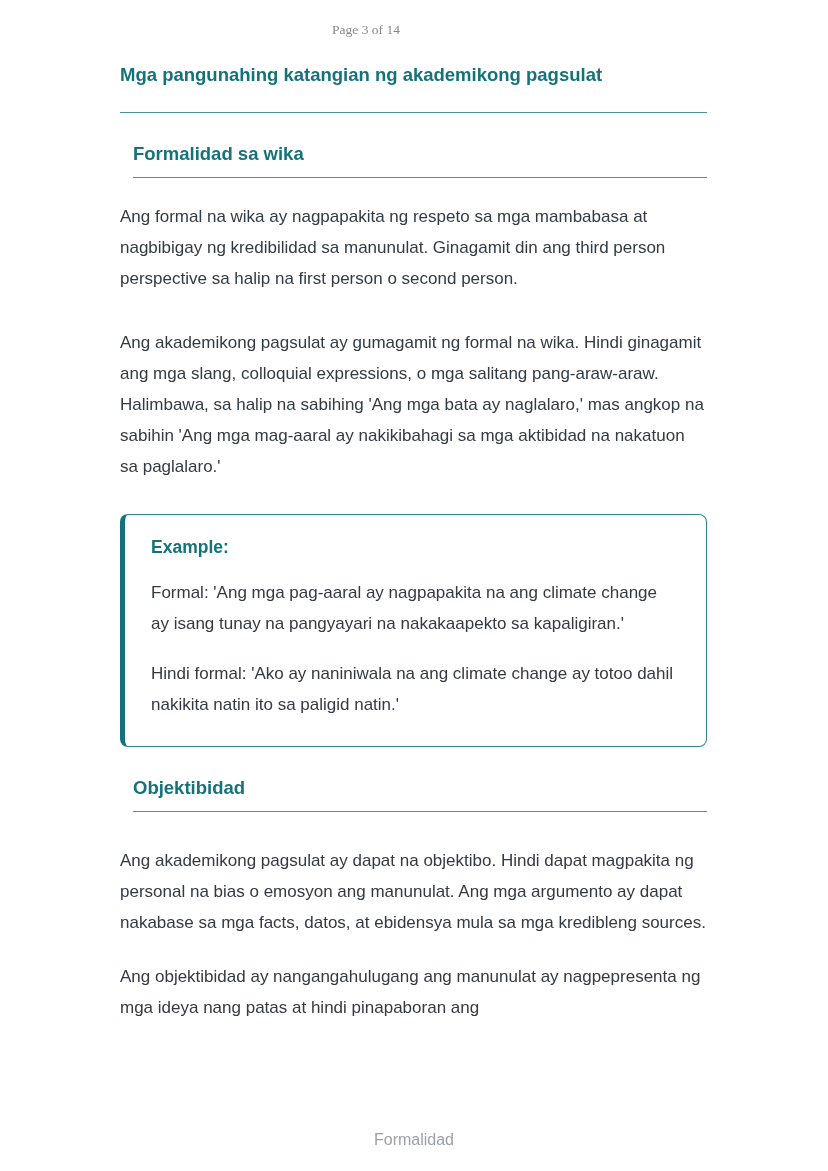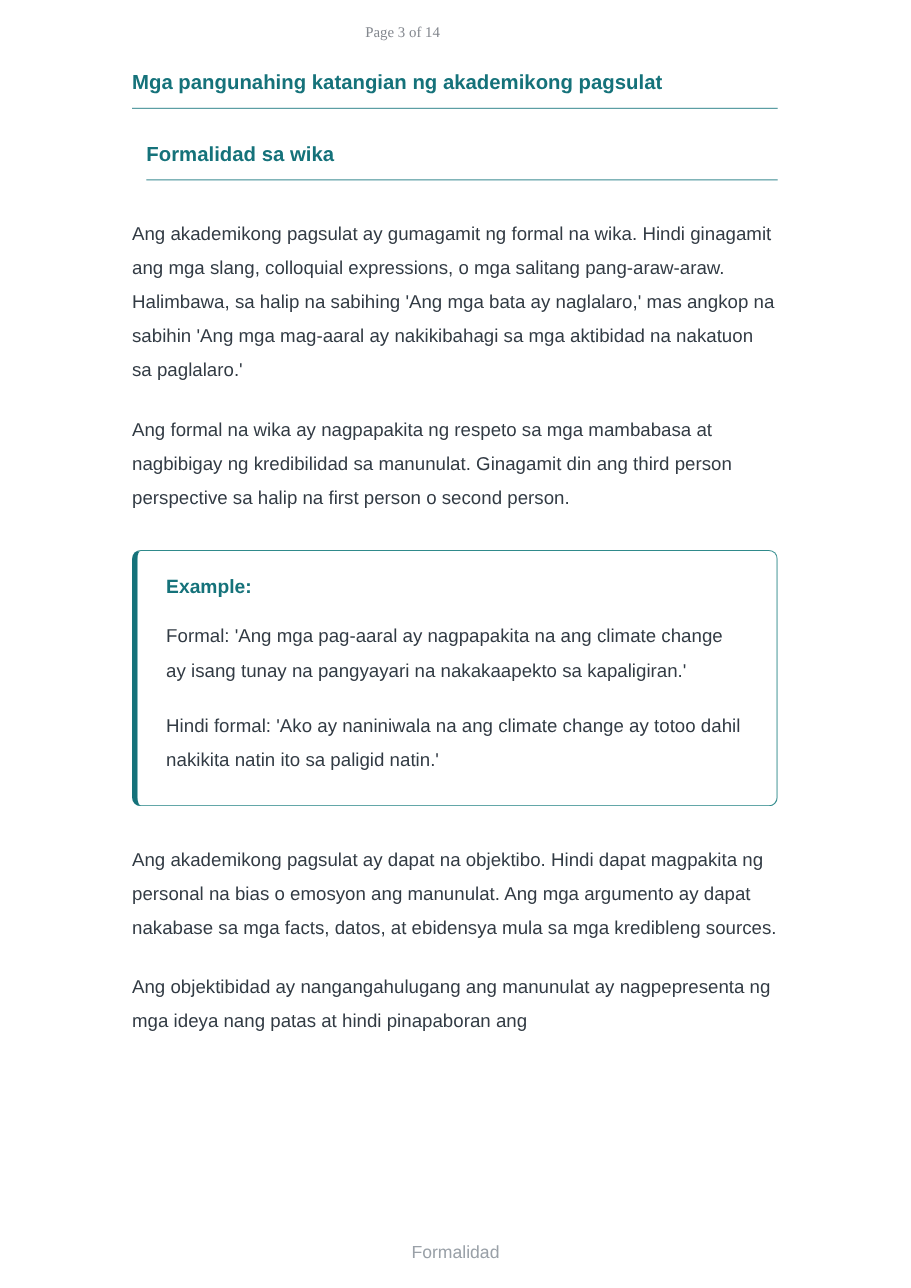--- a/index.html
+++ b/index.html
@@ -20,21 +20,21 @@
     color: #84888f;
   }
   .content {
     padding: 0 121px 0 120px;
   }
   .doc-title {
     margin-top: 26px;
     font-size: 18.5px;
     font-weight: bold;
     color: #15727a;
-    padding-bottom: 12px;
+    padding-bottom: 26px;
     border-bottom: 1px solid #4b949b;
   }
   .section-heading {
     margin-top: 30px;
     font-size: 18.5px;
     font-weight: bold;
     color: #15727a;
     padding-bottom: 12px;
     border-bottom: 1px solid #4b949b;
     margin-left: 13px;
@@ -79,30 +79,31 @@
 <header class="page-header">
   <span>Page 3 of 14</span>
 </header>
 
 <main class="content">
 
   <h1 class="doc-title">Mga pangunahing katangian ng akademikong pagsulat</h1>
 
   <h2 class="section-heading">Formalidad sa wika</h2>
 
+  <p class="para">Ang formal na wika ay nagpapakita ng respeto sa mga mambabasa at nagbibigay ng kredibilidad sa manunulat. Ginagamit din ang third person perspective sa halip na first person o second person.</p>
+
   <p class="para first">Ang akademikong pagsulat ay gumagamit ng formal na wika. Hindi ginagamit ang mga slang, colloquial expressions, o mga salitang pang-araw-araw. Halimbawa, sa halip na sabihing 'Ang mga bata ay naglalaro,' mas angkop na sabihin 'Ang mga mag-aaral ay nakikibahagi sa mga aktibidad na nakatuon sa paglalaro.'</p>
-
-  <p class="para">Ang formal na wika ay nagpapakita ng respeto sa mga mambabasa at nagbibigay ng kredibilidad sa manunulat. Ginagamit din ang third person perspective sa halip na first person o second person.</p>
 
   <aside class="example-box">
     <div class="example-label">Example:</div>
     <p class="para">Formal: 'Ang mga pag-aaral ay nagpapakita na ang climate change ay isang tunay na pangyayari na nakakaapekto sa kapaligiran.'</p>
     <p class="para">Hindi formal: 'Ako ay naniniwala na ang climate change ay totoo dahil nakikita natin ito sa paligid natin.'</p>
   </aside>
 
+  <h2 class="section-heading">Objektibidad</h2>
 
   <p class="para first">Ang akademikong pagsulat ay dapat na objektibo. Hindi dapat magpakita ng personal na bias o emosyon ang manunulat. Ang mga argumento ay dapat nakabase sa mga facts, datos, at ebidensya mula sa mga kredibleng sources.</p>
 
   <p class="para">Ang objektibidad ay nangangahulugang ang manunulat ay nagpepresenta ng mga ideya nang patas at hindi pinapaboran ang</p>
 
 </main>
 
 <footer class="page-footer">
   <span>Formalidad</span>
 </footer>

